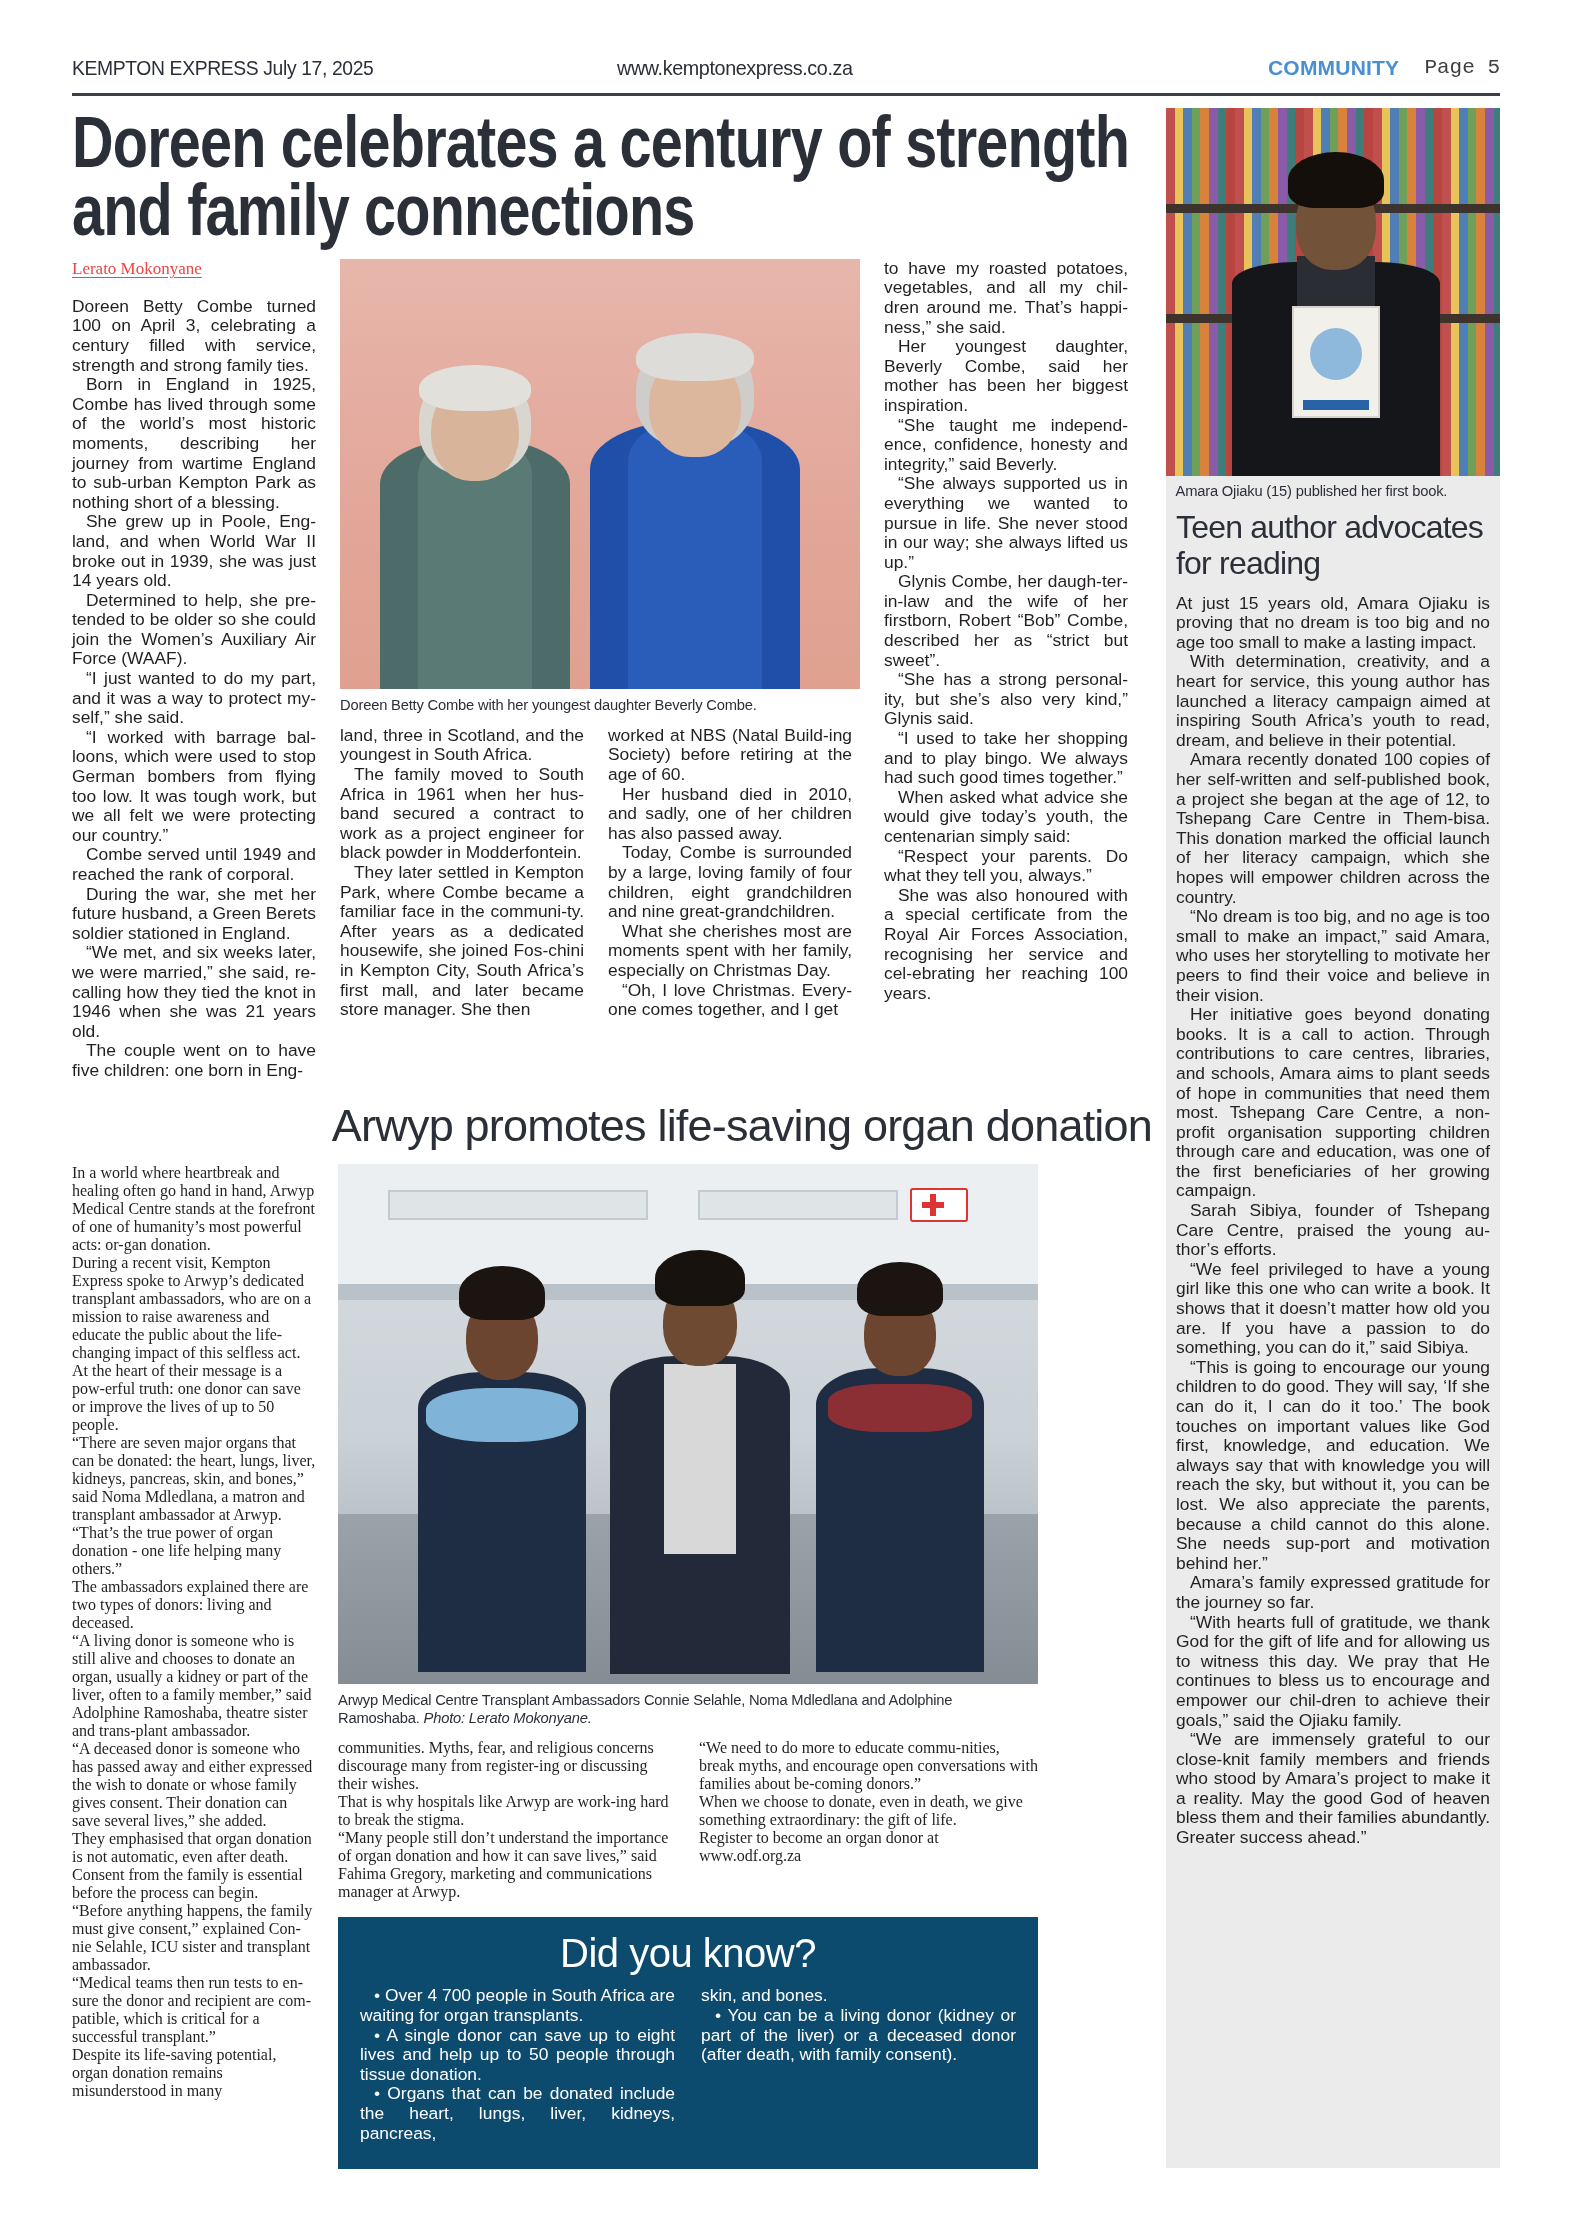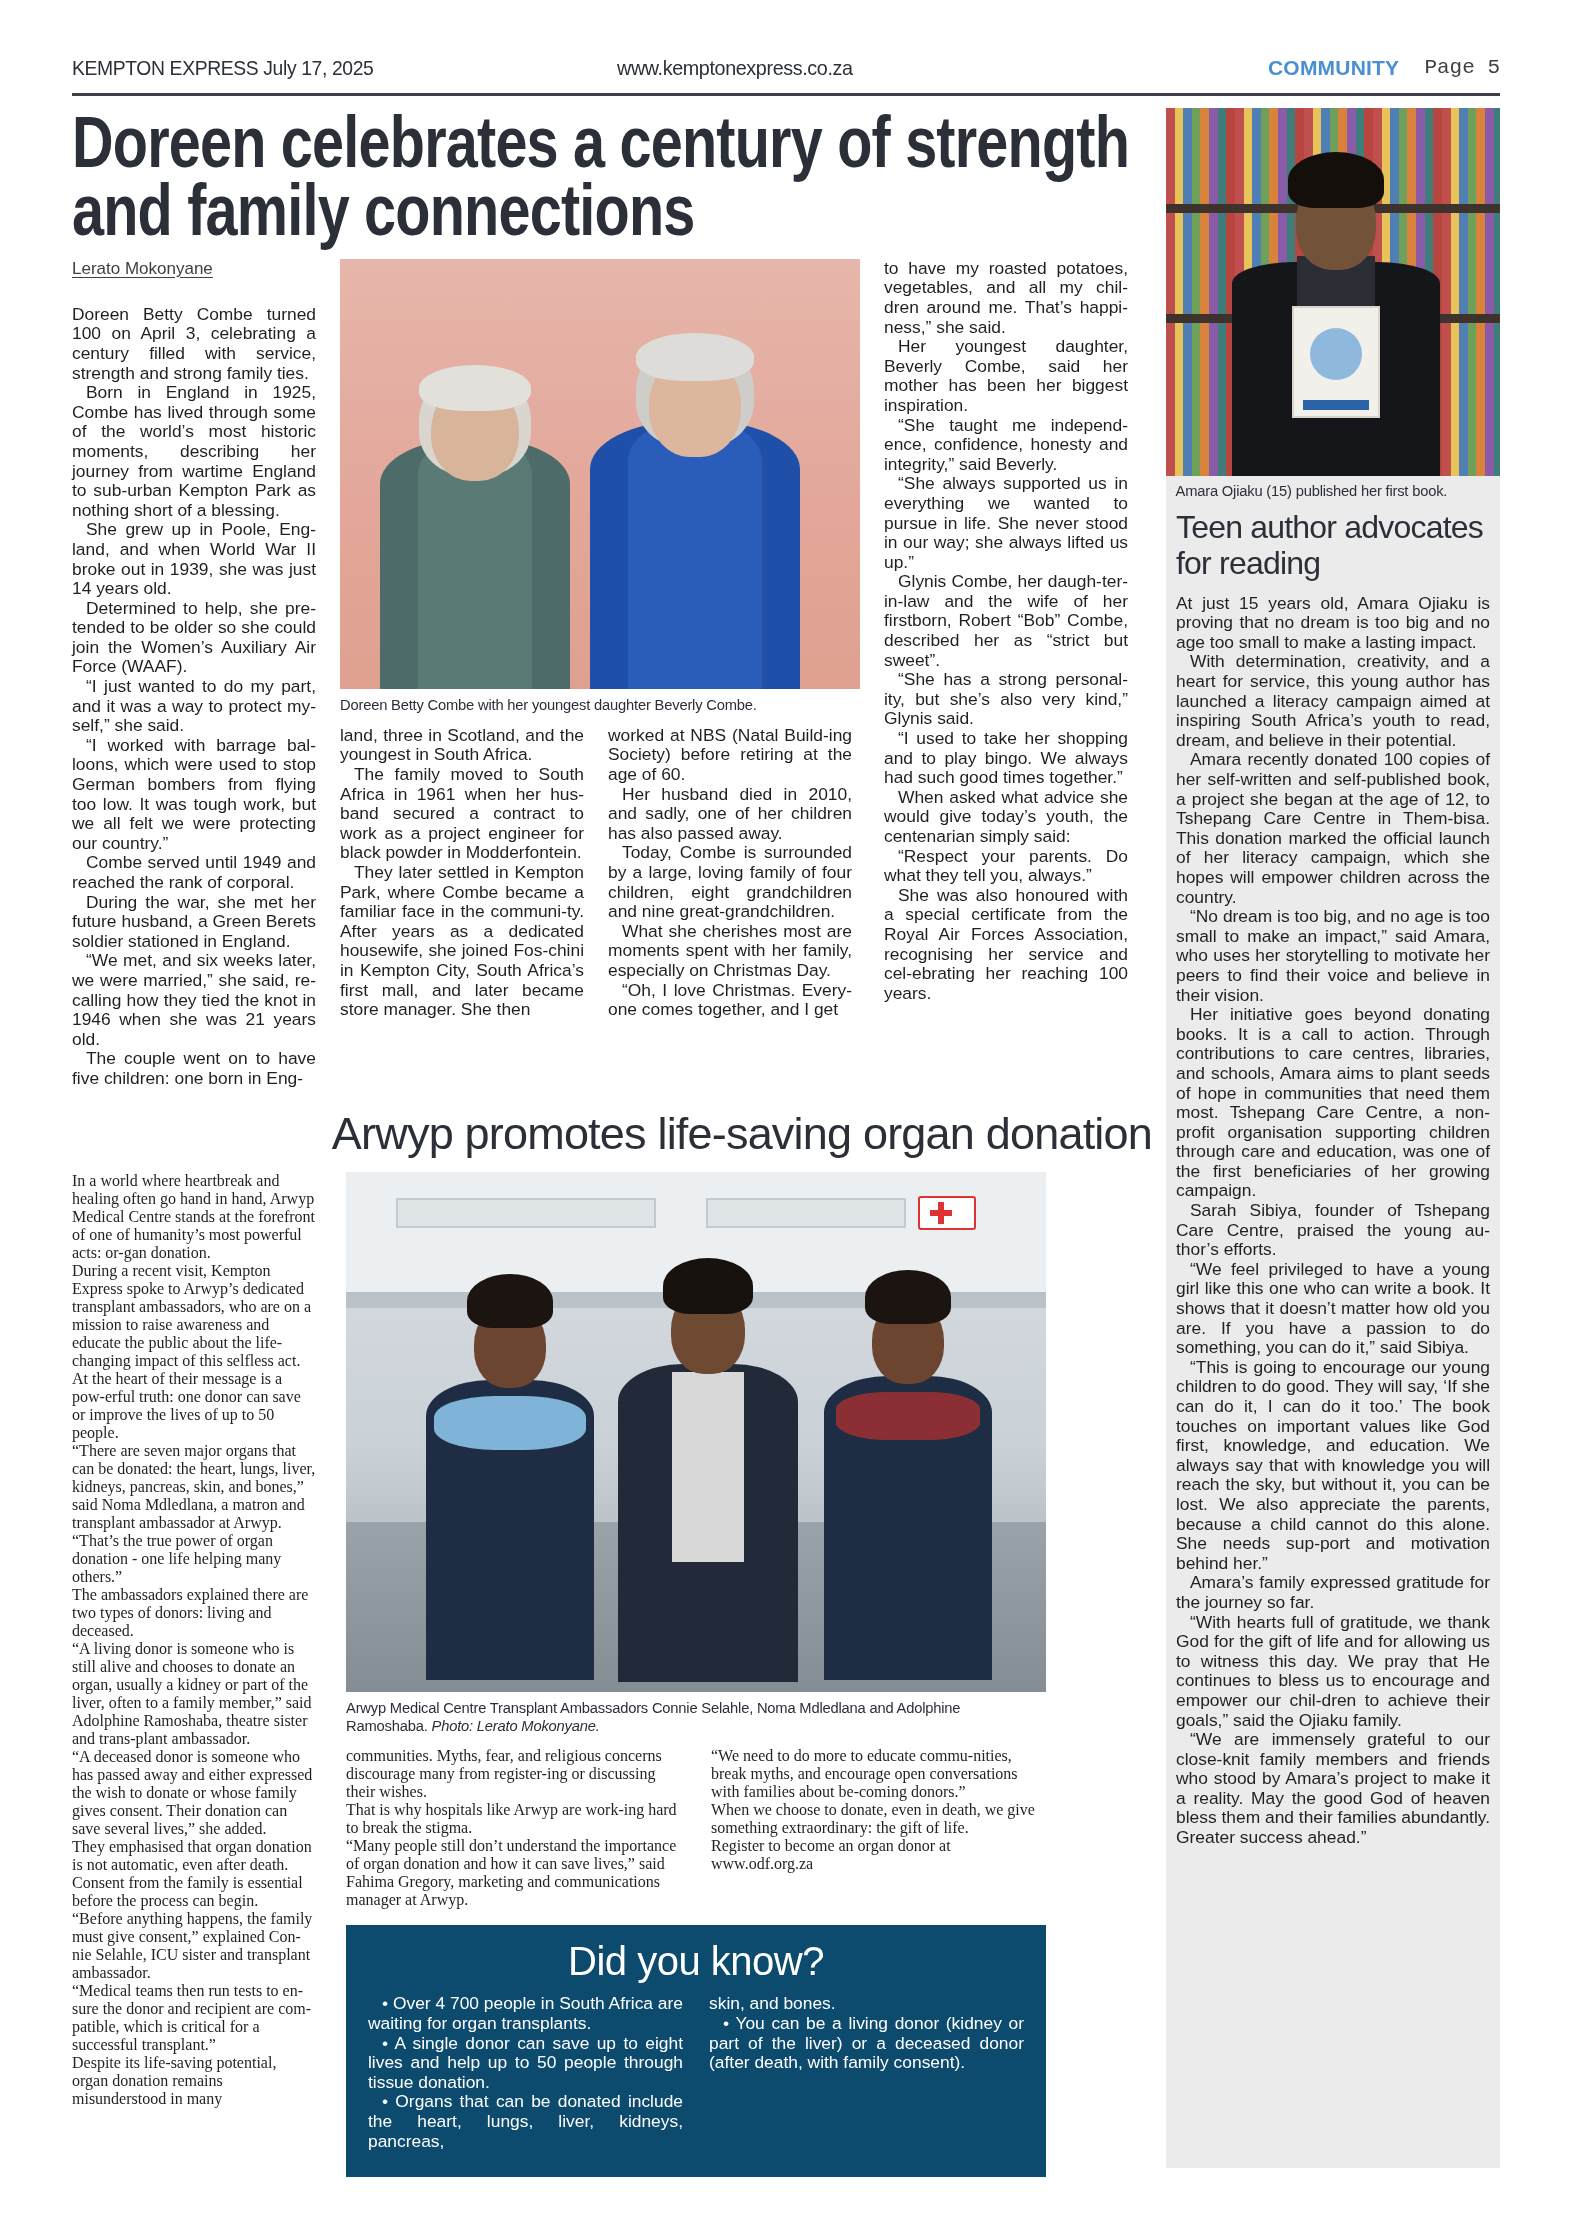--- a/index.html
+++ b/index.html
@@ -83,26 +83,26 @@
     font-weight: 400;
     font-size: 32px;
     line-height: 1.12;
     color: #2b2f38;
     letter-spacing: -0.8px;
     padding: 0 10px;
     margin: 10px 0 12px 0;
   }
 
   .byline {
-    font-family: Liberation Sans, sans-serif;
+    font-family: Liberation Serif, serif;
     font-size: 17px;
-    color: #404040;
+    color: #ef4444;
     text-decoration: underline;
     text-underline-offset: 3px;
-    margin-bottom: 26px;
+    margin-bottom: 18px;
   }
 
   
   .col p, .side-col p, .dyk-col p {
     font-family: Liberation Sans, sans-serif;
     font-size: 17.4px;
     line-height: 19.6px;
     text-align: justify;
     text-indent: 14px;
     hyphens: manual;
@@ -169,21 +169,21 @@
     letter-spacing: -0.5px;
     margin-bottom: 10px;
   }
   .dyk-cols { display: flex; gap: 26px; }
   .dyk-col { flex: 1; }
   .dyk-col p { color: #ffffff; }
 
   
   .row { display: flex; }
   .gap24 { gap: 24px; }
-  .gap22 { gap: 30px; }
+  .gap22 { gap: 22px; }
   .col { width: 244px; }
   .side-col { padding: 0 10px; }
 </style>
 </head>
 <body>
 
 <div class="page">
 
   <div class="masthead">
     <span class="mh-left">KEMPTON EXPRESS July 17, 2025</span>

